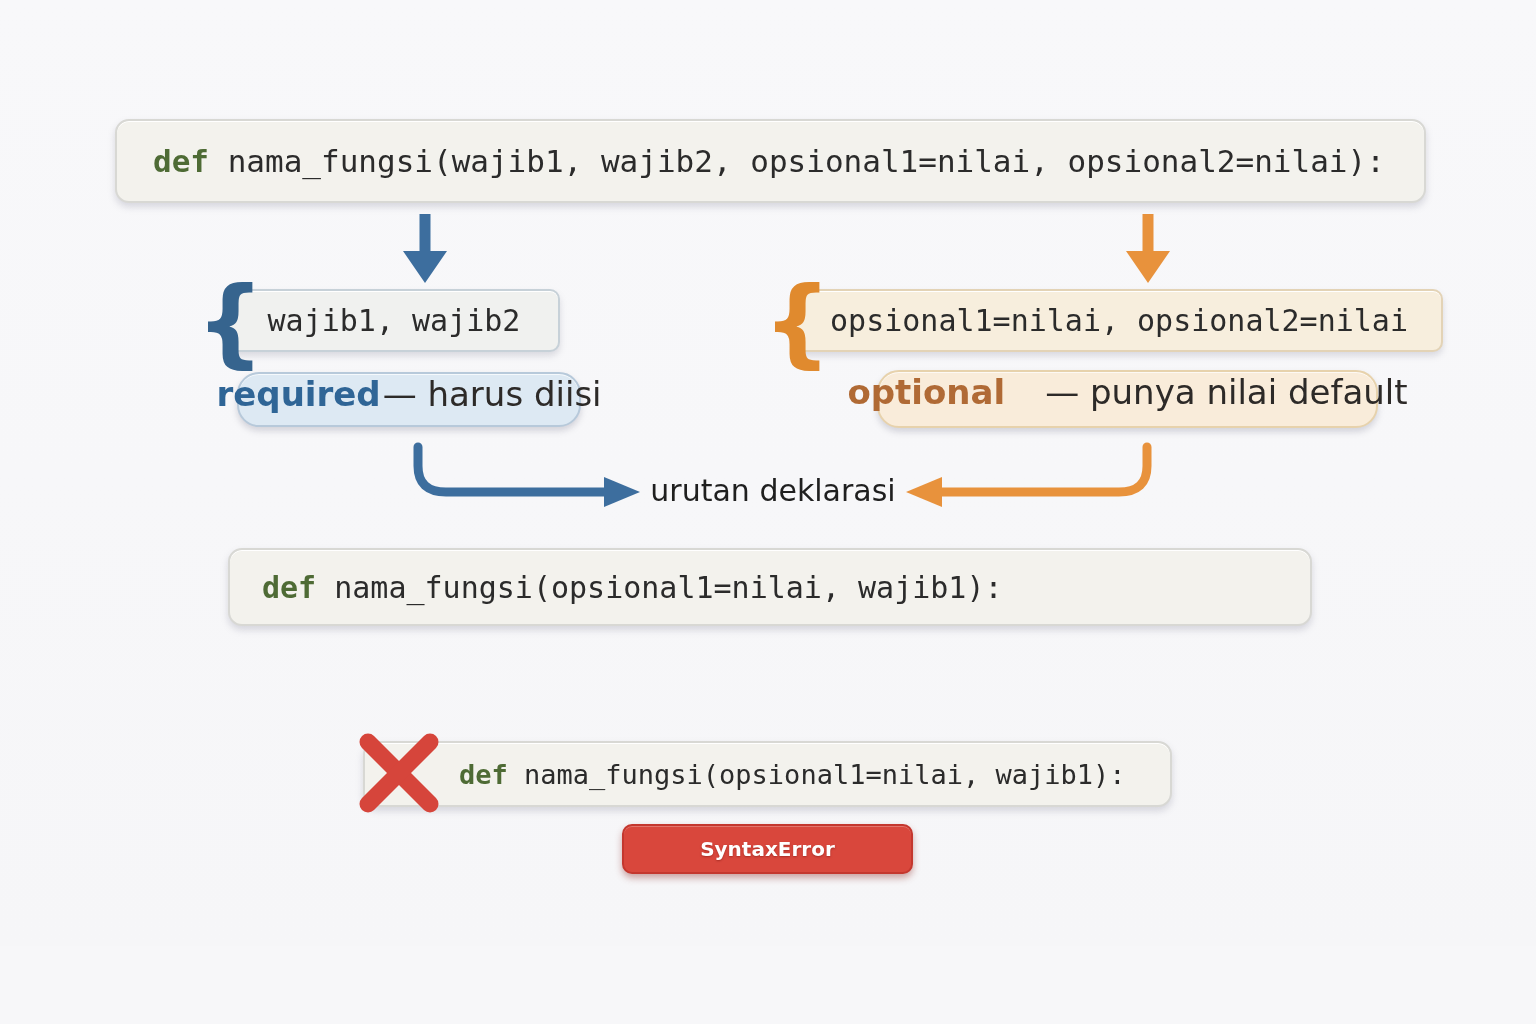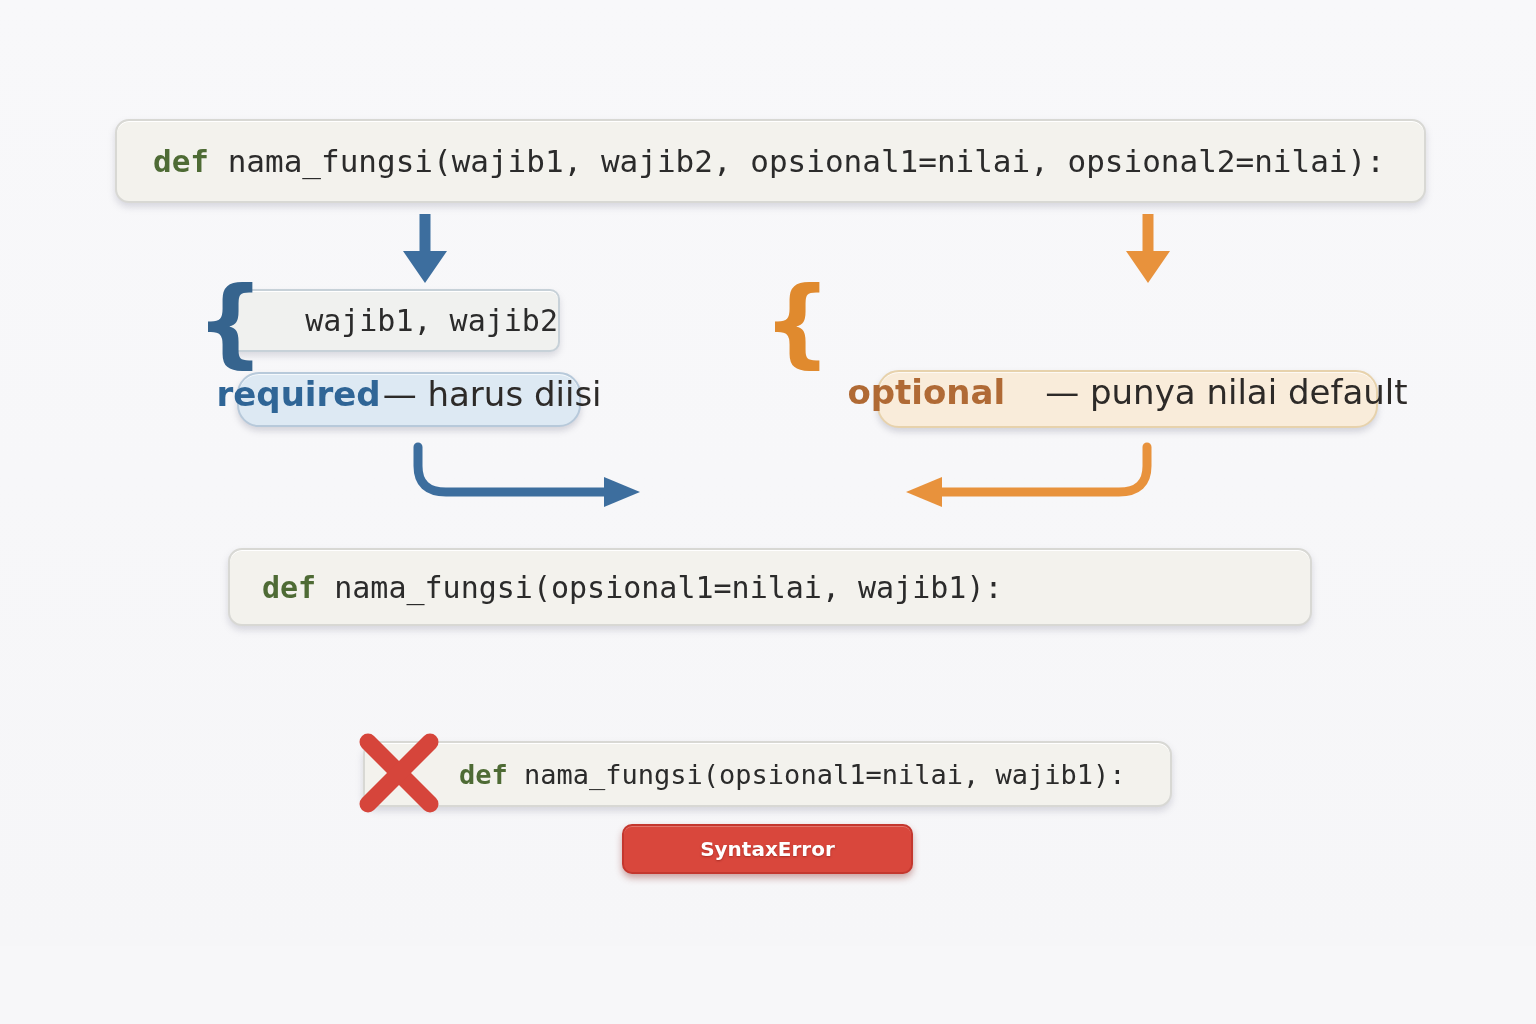--- a/index.html
+++ b/index.html
@@ -38,21 +38,21 @@
   .kw { color: #4e6b35; font-weight: bold; }
   .box-top    { left: 115px; top: 119px; width: 1311px; height: 84px; font-size: 31px; padding-left: 36px; }
   .box-middle { left: 228px; top: 548px; width: 1084px; height: 78px; font-size: 30px; padding-left: 32px; }
   .box-bottom { left: 363px; top: 741px; width: 809px;  height: 66px; font-size: 27px; padding-left: 94px; }
 
   .param-box {
     position: absolute;
     border-radius: 10px;
     display: flex;
     align-items: center;
-    justify-content: flex-end;
+    justify-content: center;
     font-family: "DejaVu Sans Mono", monospace;
     color: #2b2b2b;
     font-size: 30px;
     box-shadow: 0 4px 6px rgba(130,130,150,0.25), inset 0 1px 0 #ffffff;
     z-index: 2;
     white-space: pre;
   }
   .param-required { left: 228px; top: 289px; width: 332px; height: 63px; background: #f0f1ef; border: 2px solid #c7d1d8; }
   .param-optional { left: 795px; top: 289px; width: 648px; height: 63px; background: #f7eedd; border: 2px solid #e3d3b6; }
 
@@ -154,25 +154,29 @@
   <div class="brace brace-blue">{</div>
   <div class="param-box param-required">
     <span>wajib1, wajib2</span>
   </div>
   <div class="label-box label-required">
     <span class="term-required">required</span>
     <span class="label-desc">— harus diisi</span>
   </div>
 
   <div class="brace brace-orange">{</div>
+  <div class="param-box param-optional">
+    <span>opsional1=nilai, opsional2=nilai</span>
+  </div>
   <div class="label-box label-optional">
     <span class="term-optional">optional</span>
     <span class="label-desc">— punya nilai default</span>
   </div>
 
+  <div class="order-text">urutan deklarasi</div>
 
   <div class="code-box box-middle">
     <span class="kw">def</span><span> nama_fungsi(opsional1=nilai, wajib1):</span>
   </div>
 
   <svg class="x-mark" width="90" height="90" viewBox="0 0 90 90">
     <line x1="14" y1="14" x2="76" y2="76" stroke-width="17" stroke-linecap="round" stroke="#d6453b"></line>
     <line x1="76" y1="14" x2="14" y2="76" stroke-width="17" stroke-linecap="round" stroke="#d6453b"></line>
   </svg>
   <div class="code-box box-bottom">

